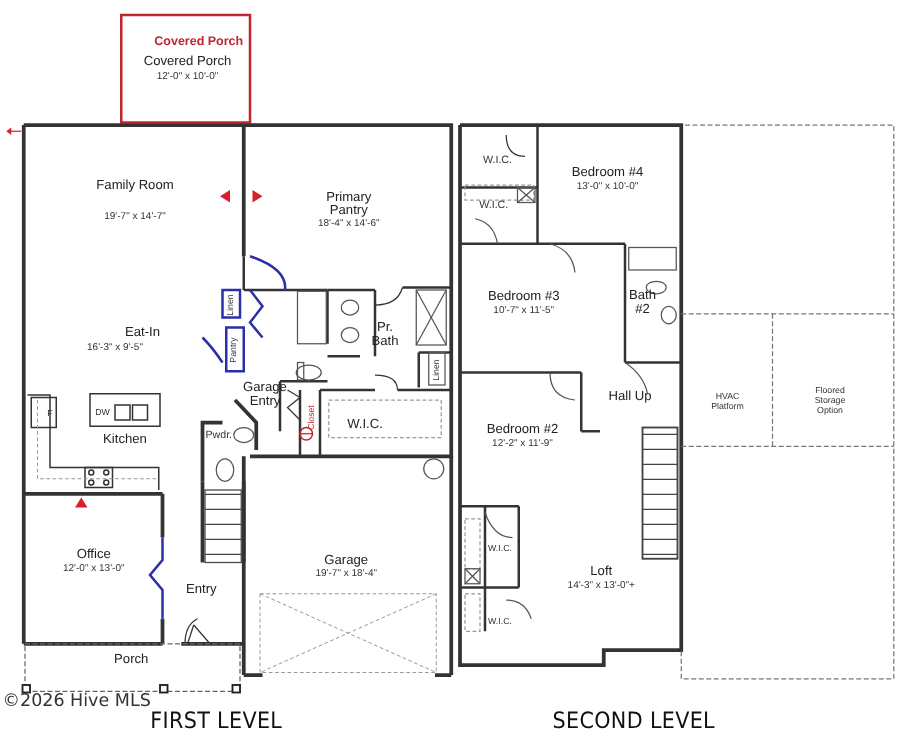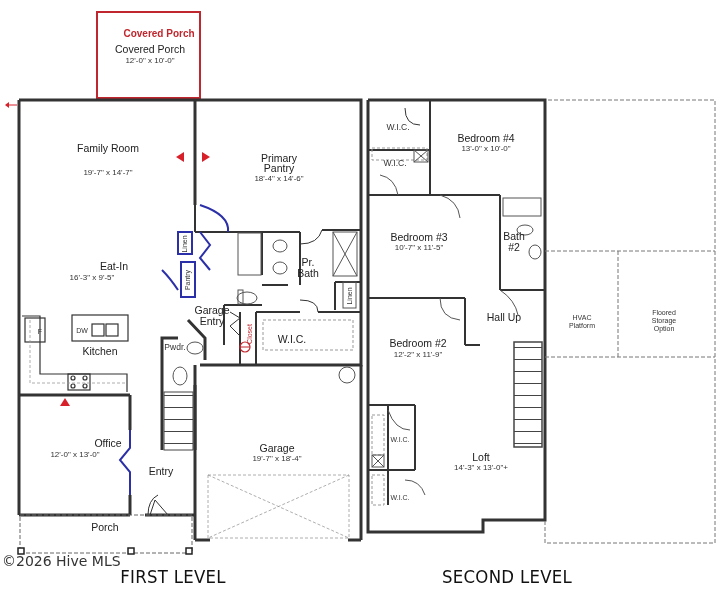--- a/index.html
+++ b/index.html
@@ -222,21 +222,21 @@
 <div class="lbl room-name" style="left:308px;top:267px;">Bath</div>
 <div class="lbl tiny vert" style="left:350px;top:292px;">Linen</div>
 
 <div class="lbl room-name" style="left:212px;top:304px;">Garage</div>
 <div class="lbl room-name" style="left:212px;top:315px;">Entry</div>
 
 <div class="lbl small" style="left:175px;top:342px;">Pwdr.</div>
 <div class="lbl tiny vert" style="left:250px;top:330px;color:#c0262d;">Closet</div>
 <div class="lbl room-name" style="left:292px;top:333px;">W.I.C.</div>
 
-<div class="lbl room-name" style="left:75px;top:437px;margin-left:33px;">Office</div>
+<div class="lbl room-name" style="left:75px;top:437px;">Office</div>
 <div class="lbl room-dim" style="left:75px;top:450px;">12'-0" x 13'-0"</div>
 
 <div class="lbl room-name" style="left:161px;top:465px;">Entry</div>
 
 <div class="lbl room-name" style="left:277px;top:442px;">Garage</div>
 <div class="lbl room-dim" style="left:277px;top:454px;">19'-7" x 18'-4"</div>
 
 <div class="lbl room-name" style="left:105px;top:521px;">Porch</div>
 
 <div class="lbl small" style="left:398px;top:122px;">W.I.C.</div>

